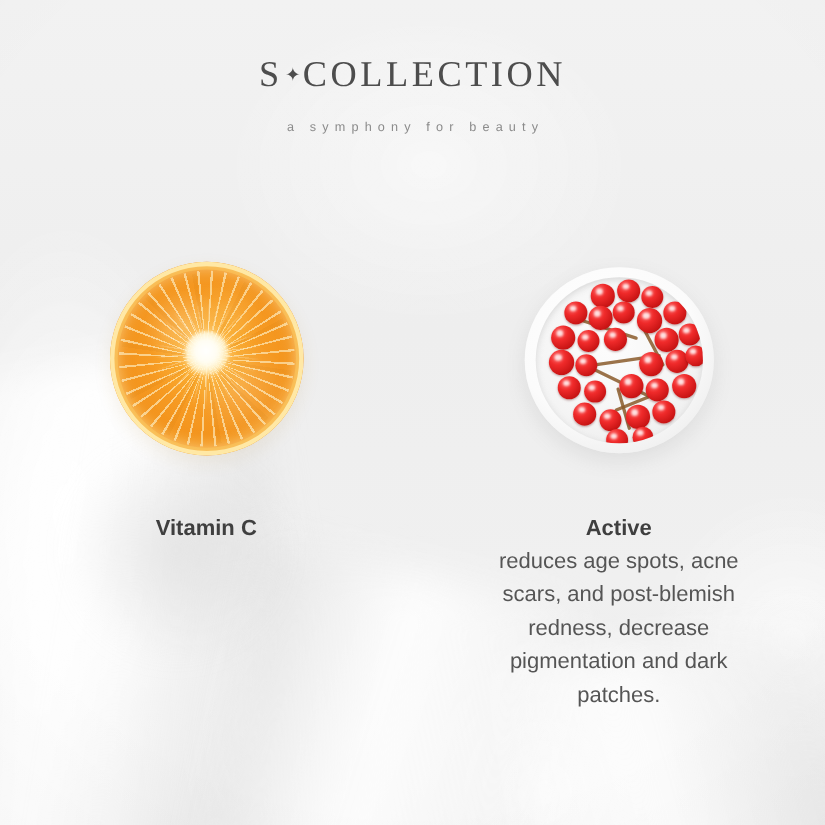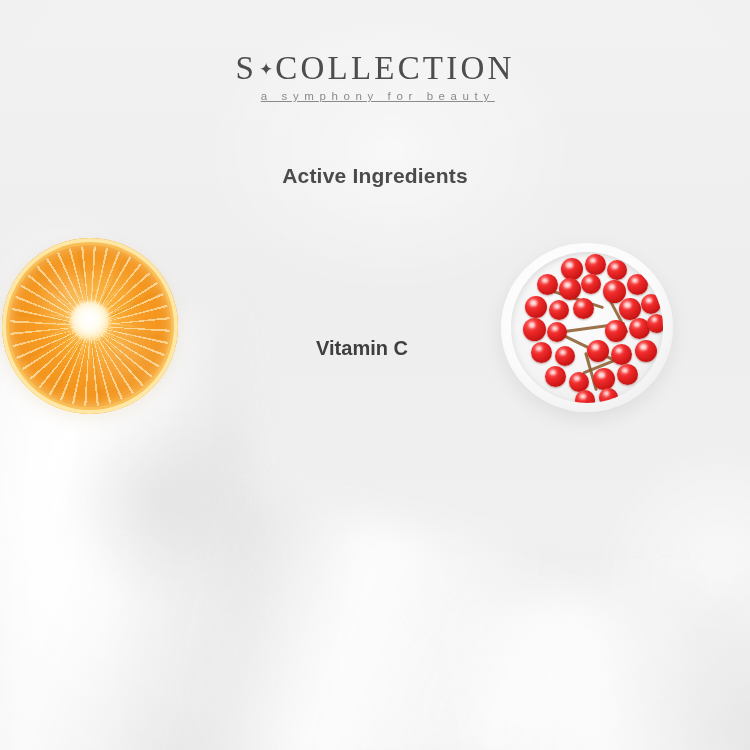--- a/index.html
+++ b/index.html
@@ -91,28 +91,27 @@
     white-space: nowrap;
   }
   .brand .sep {
     font-size: 17px;
     position: relative;
     top: -4px;
     padding: 0 2px;
     letter-spacing: 0;
   }
   .tagline {
-    margin-top: 5px;
+    margin-top: 25px;
     font-family: "Liberation Sans", sans-serif;
     font-size: 11.5px;
     letter-spacing: 5.6px;
     color: #8b8b8b;
     white-space: nowrap;
     text-indent: 5.6px;
-    text-decoration: underline;
   }
 
   
   .section-title {
     position: absolute;
     left: 0; right: 0;
     top: 164px;
     text-align: center;
     font-size: 21px;
     font-weight: bold;
@@ -123,23 +122,22 @@
   
   .columns {
     position: absolute;
     left: 0; right: 0;
     top: 230px;
     display: flex;
   }
   .col {
     flex: 1 1 50%;
     display: flex;
-    flex-direction: row;
+    flex-direction: column;
     align-items: center;
-    gap: 47px;
   }
 
   .media {
     position: relative;
     width: 180px;
     height: 180px;
   }
 
   
   .orange {
@@ -296,21 +294,20 @@
   <div class="bg-fold-b"></div>
   <div class="bg-fold-c"></div>
   <div class="bg-fold-d"></div>
   <div class="bg-vignette"></div>
 
   <div class="logo-block">
     <div class="brand"><span>S</span><span class="sep">✦</span><span>COLLECTION</span></div>
     <div class="tagline">a symphony for beauty</div>
   </div>
 
-  <div class="section-title">Active Ingredients</div>
 
   <div class="columns">
 
     <div class="col">
       <div class="media">
         <div class="orange">
           <div class="orange-segments"></div>
           <div class="orange-segments2"></div>
           <div class="orange-pulp"></div>
           <div class="orange-core-rays"></div>
@@ -361,17 +358,18 @@
             <span class="berry" style="left:58px;top:120px;width:20px;height:20px;"></span>
             <span class="berry" style="left:82px;top:116px;width:22px;height:22px;"></span>
             <span class="berry" style="left:106px;top:112px;width:21px;height:21px;"></span>
             <span class="berry" style="left:64px;top:138px;width:20px;height:20px;"></span>
             <span class="berry" style="left:88px;top:136px;width:19px;height:19px;"></span>
           </div>
         </div>
       </div>
       <div class="text-block">
         <span class="ingredient-name">Active</span><br>
+        <span class="ingredient-desc">reduces age spots, acne scars, and post-blemish redness, decrease pigmentation and dark patches.</span>
       </div>
     </div>
 
   </div>
 </div>
 
 </body></html>

